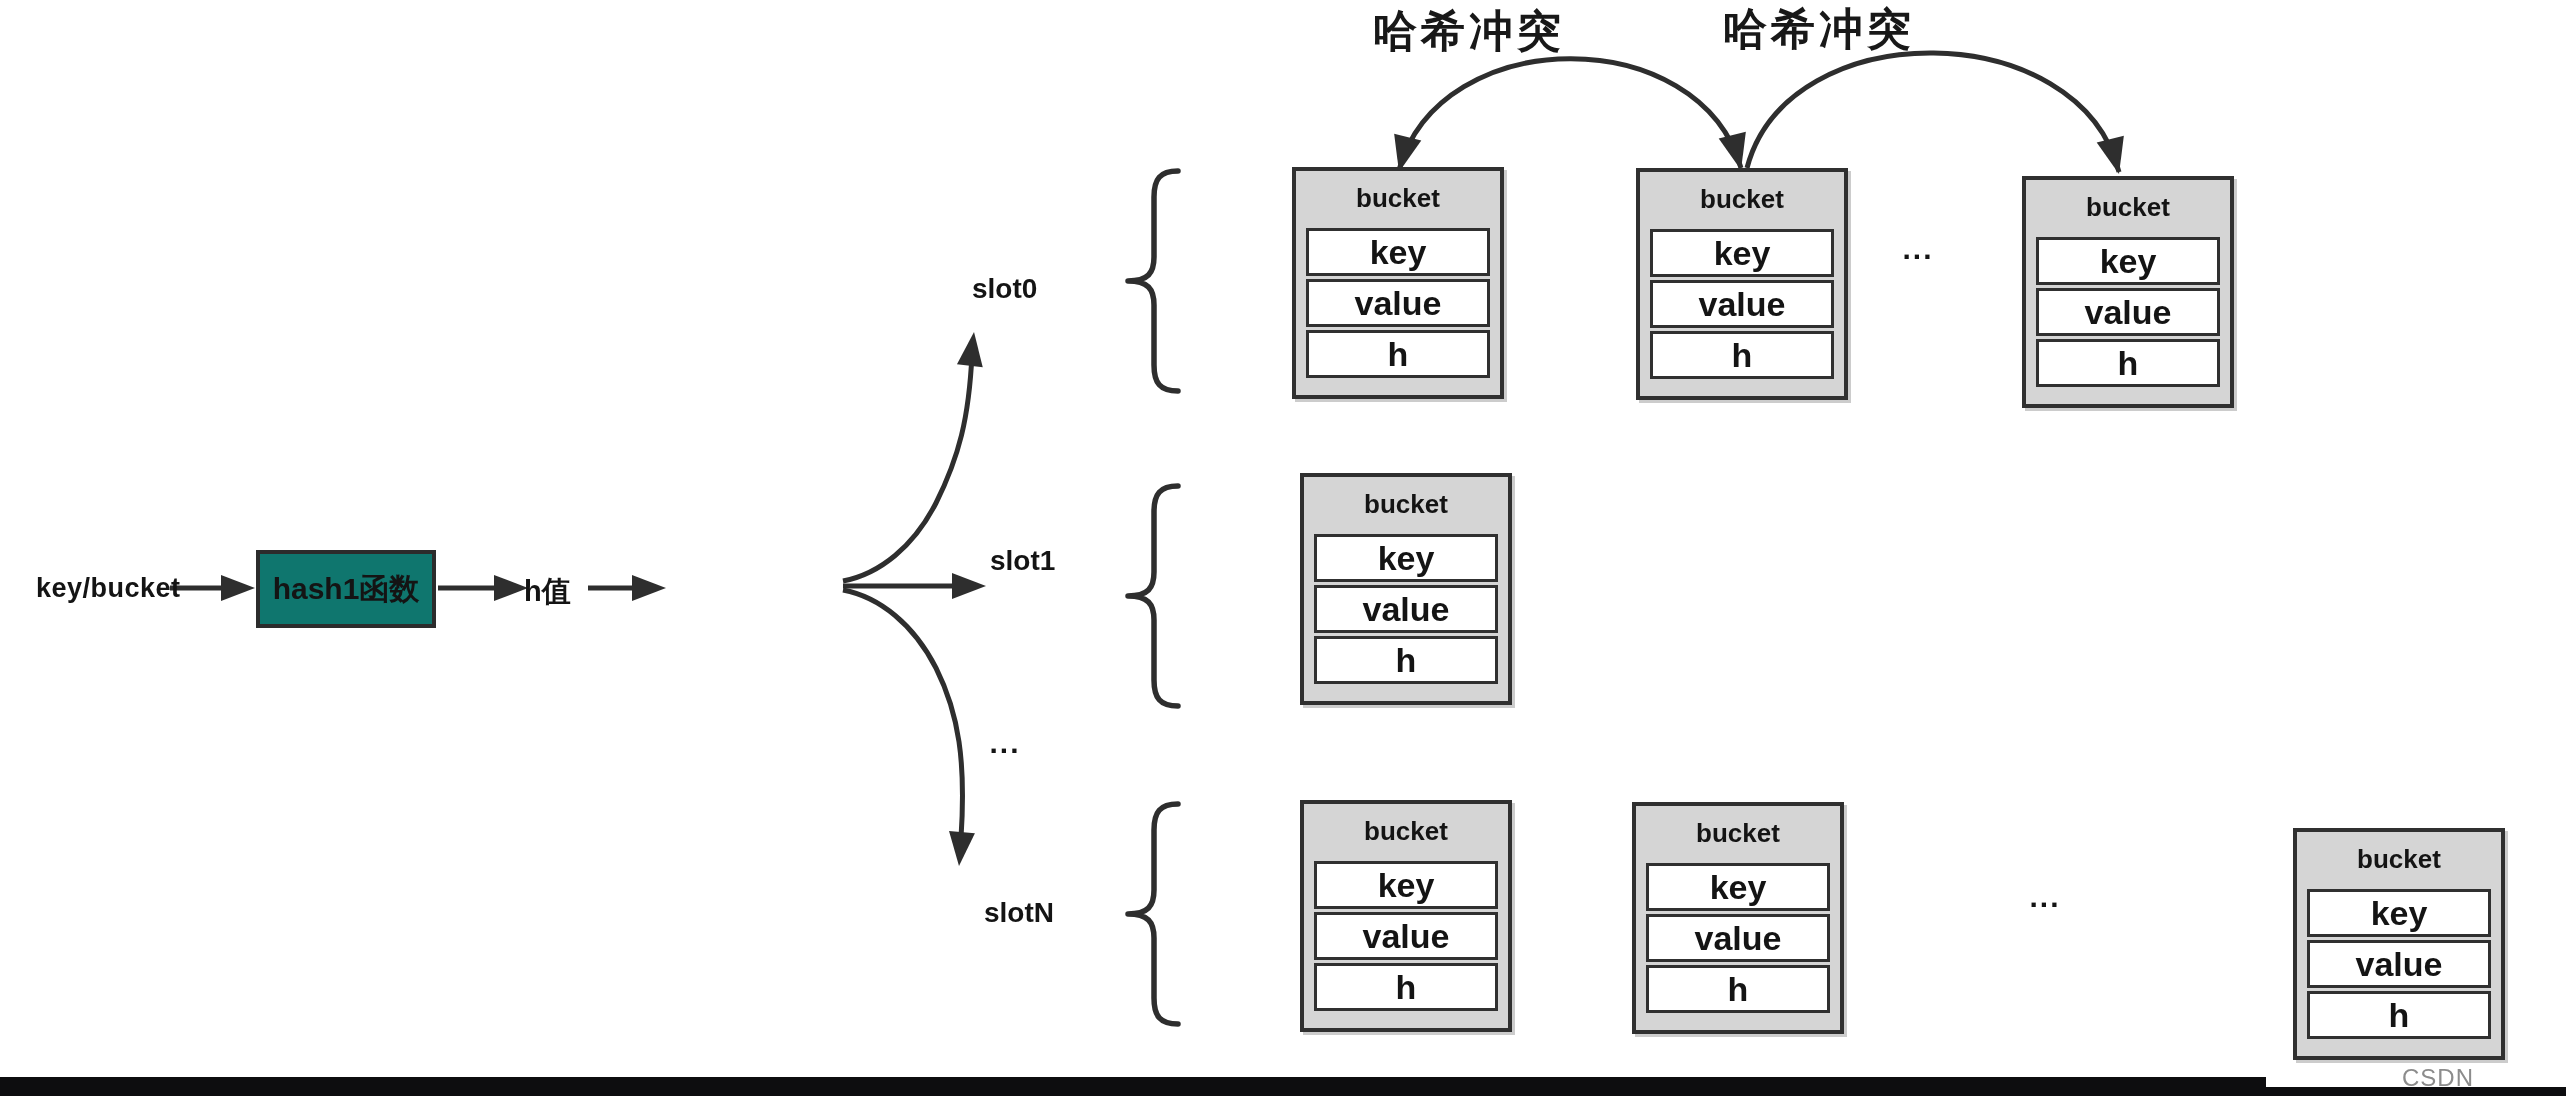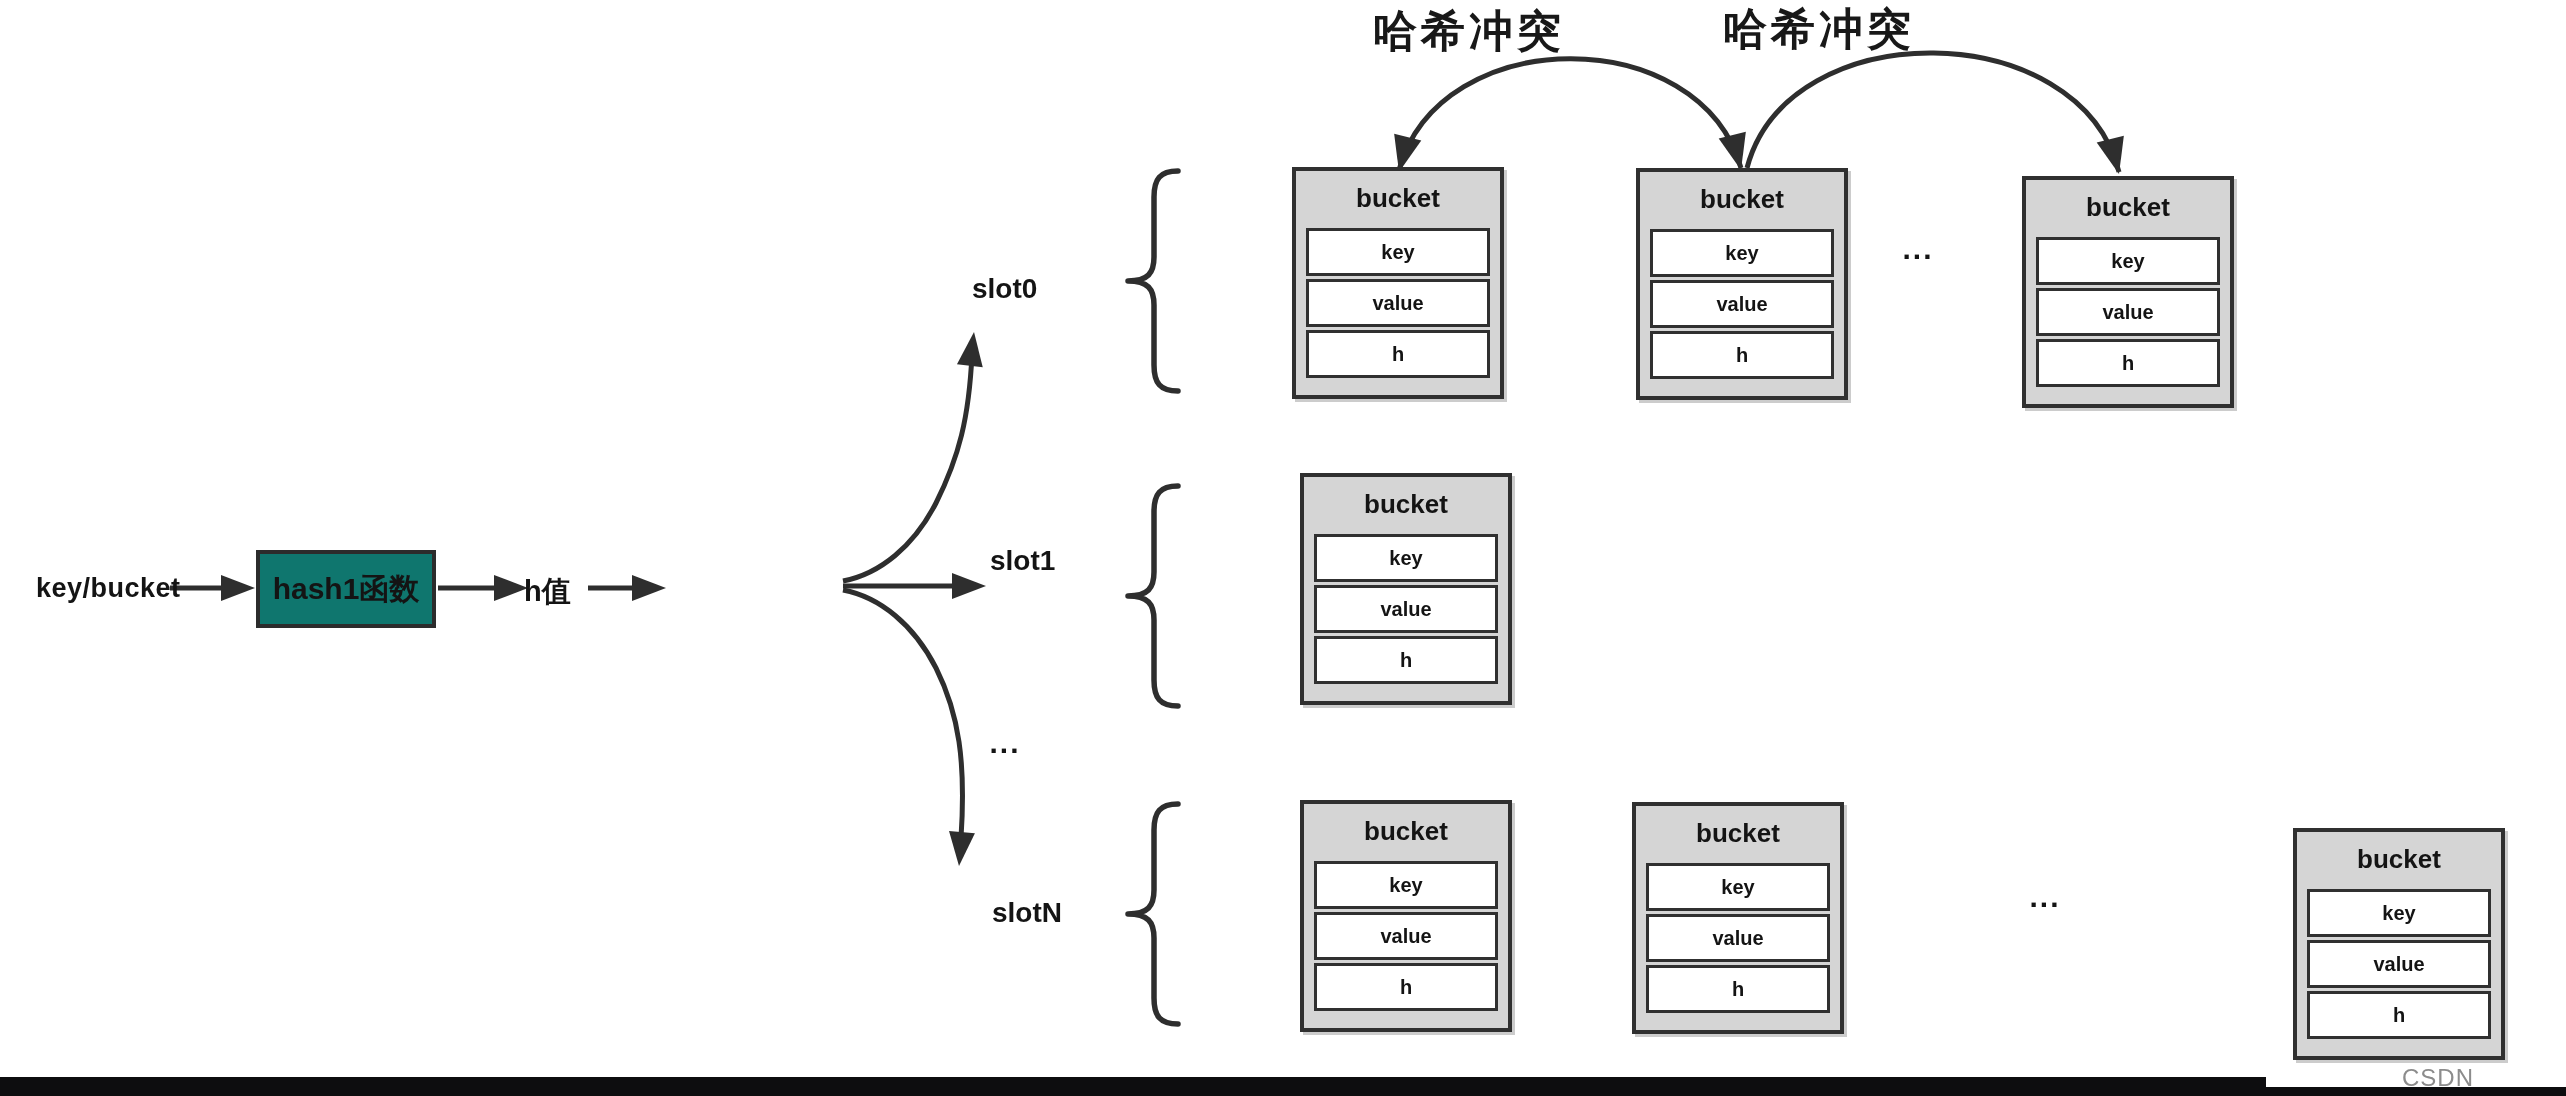--- a/index.html
+++ b/index.html
@@ -28,21 +28,21 @@
     box-shadow:3px 3px 0 rgba(110,110,110,0.35);
   }
   .bucket-title{
     height:57px; line-height:54px; text-align:center;
     font-size:26px; font-weight:700; color:#141414;
   }
   .bucket-cell{
     margin:0 10px 3px 10px; height:48px; background:#ffffff;
     border:3px solid #303030; box-sizing:border-box;
     text-align:center; line-height:42px;
-    font-size:20px; font-weight:700; color:#141414;
+    font-size:34px; font-weight:700; color:#141414;
   }
   .bottom-bar{position:absolute; background:#0d0d0f;}
   .watermark{
     position:absolute; font-size:24px; color:#8c8c8c; z-index:5;
     letter-spacing:1px; font-weight:400;
   }
 </style>
 </head>
 <body>
 
@@ -84,21 +84,21 @@
 
   <div class="label cn-label" style="left:1373px; top:2px; width:360px;">哈希冲突</div>
   <div class="label cn-label" style="left:1723px; top:0px; width:360px;">哈希冲突</div>
 
   <div class="label io-label" style="left:36px; top:573px;">key/bucket</div>
   <div class="fn-box" style="left:256px; top:550px; width:180px; height:78px;">hash1函数</div>
   <div class="label mid-label" style="left:524px; top:572px; width:64px;">h值</div>
 
   <div class="label slot-label" style="left:972px; top:273px;">slot0</div>
   <div class="label slot-label" style="left:990px; top:545px;">slot1</div>
-  <div class="label slot-label" style="left:984px; top:897px;margin-left:8px;">slotN</div>
+  <div class="label slot-label" style="left:984px; top:897px;">slotN</div>
   <div class="label dots" style="left:965px; top:726px; width:80px;">...</div>
 
   <div class="label dots" style="left:1878px; top:232px; width:80px;">...</div>
   <div class="label dots" style="left:2005px; top:880px; width:80px;">...</div>
 
   <div class="bucket" style="left:1292px; top:167px;">
     <div class="bucket-title">bucket</div>
     <div class="bucket-cell">key</div>
     <div class="bucket-cell">value</div>
     <div class="bucket-cell">h</div>

